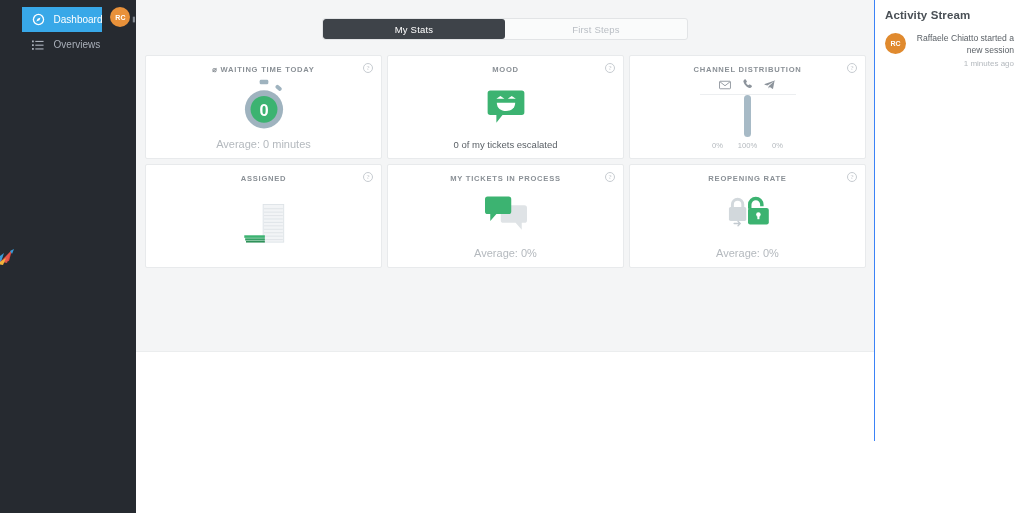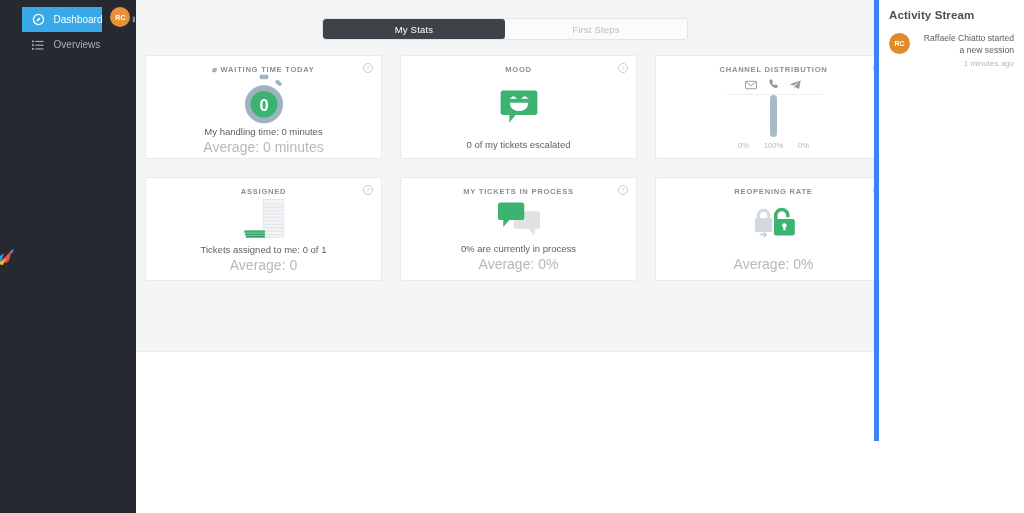--- a/index.html
+++ b/index.html
@@ -61,57 +61,57 @@
     border: 1px solid #e2e4e6; background: #fafbfb;
   }
   .tab {
     flex: 1 1 50%; display: flex; align-items: center; justify-content: center;
     font-size: 9.5px; color: #b9bec4; letter-spacing: .2px;
   }
   .tab.active { background: #3E4349; color: #ffffff; border-radius: 3px; }
 
   .grid {
     display: grid; grid-template-columns: repeat(3, 237px);
-    gap: 18px; margin: 15px 0 0 9px;
+    gap: 5px; margin: 15px 0 0 9px;
   }
   .card {
     background: #ffffff; border: 1px solid #e8eaec; border-radius: 2px;
     height: 104px; position: relative; display: flex; flex-direction: column;
     align-items: center;
   }
   .card-title {
     margin-top: 9px; font-size: 7.6px; letter-spacing: .75px;
     color: #8a9096; text-transform: uppercase; font-weight: bold;
   }
   .help-ico {
     position: absolute; top: 7px; right: 8px; width: 10px; height: 10px;
     border: 1px solid #c7ccd1; border-radius: 50%; color: #c0c5ca;
     font-size: 7px; display: flex; align-items: center; justify-content: center;
     font-family: "Liberation Serif", serif;
   }
   .card-visual { flex: 1 1 auto; display: flex; align-items: center; justify-content: center; width: 100%; }
   .card-foot { width: 100%; text-align: center; padding-bottom: 8px; }
   .card-main-text { font-size: 9.5px; color: #5b6167; }
-  .card-sub-text { font-size: 14px; color: #b4b9be; margin-top: 2px; }
+  .card-sub-text { font-size: 11px; color: #b4b9be; margin-top: 2px; }
 
   
   .chan { width: 100%; display: flex; flex-direction: column; align-items: center; margin-top: 2px; }
   .chan-icons { display: flex; gap: 11px; align-items: flex-end; height: 14px; color: #7d858d; }
   .chan-plot {
     width: 96px; height: 43px; border-top: 1px solid #eceef0; margin-top: 4px;
     display: flex; align-items: flex-end; justify-content: space-around; padding: 0 6px;
   }
   .chan-bar { width: 7px; background: #A7BAC6; border-radius: 4px; }
   .chan-labels { display: flex; gap: 6px; margin-top: 4px; font-size: 7.6px; color: #b4b9be; }
   .chan-labels span { width: 24px; text-align: center; }
 
   
   .activity {
     width: 150px; flex: 0 0 150px; height: 441px; background: #ffffff;
-    border-left: 5px solid #3b82f6; padding: 9px 10px 4px 10px;
+    border-left: 1px solid #3b82f6; padding: 9px 10px 4px 10px;
   }
   .activity-title { font-size: 11.5px; color: #4a5056; font-weight: bold; letter-spacing: .1px; }
   .activity-item { display: flex; gap: 7px; margin-top: 12px; text-align: right; }
   .avatar-md {
     width: 21px; height: 21px; border-radius: 50%; background: #E08A2E;
     color: #fff; font-size: 7px; font-weight: bold; flex: 0 0 21px;
     display: flex; align-items: center; justify-content: center;
   }
   .activity-text { font-size: 8.6px; color: #5b6167; line-height: 1.35; }
   .activity-time { font-size: 8px; color: #b4b9be; margin-top: 3px; }
@@ -217,21 +217,20 @@
           <div class="card-visual">
             <svg width="52" height="52" viewBox="0 0 60 60">
               <rect x="25" y="1" width="10" height="5" rx="1.5" fill="#9FB3BF"></rect>
               <rect x="43" y="8" width="8" height="4.5" rx="2" fill="#9FB3BF" transform="rotate(40 47 10)"></rect>
               <circle cx="30" cy="35" r="22" fill="#9FB3BF"></circle>
               <circle cx="30" cy="35" r="15.5" fill="#3CB371"></circle>
               <text x="30" y="42.5" text-anchor="middle" fill="#ffffff" font-size="19" font-weight="bold" font-family="Liberation Sans, sans-serif">0</text>
             </svg>
           </div>
           <div class="card-foot">
-            <div class="card-main-text">My handling time: 0 minutes</div>
             <div class="card-sub-text">Average: 0 minutes</div>
           </div>
         </div>
 
         <div class="card">
           <div class="card-title">MOOD</div>
           <div class="help-ico">?</div>
           <div class="card-visual">
             <svg width="42" height="42" viewBox="0 0 48 48">
               <path fill="#3CB371" d="M6 5h36a3 3 0 0 1 3 3v22a3 3 0 0 1-3 3H20l-7 9v-9H6a3 3 0 0 1-3-3V8a3 3 0 0 1 3-3z"></path>
@@ -290,37 +289,32 @@
                 <line x1="35" y1="33" x2="57" y2="33"></line>
                   <line x1="35" y1="37" x2="57" y2="37"></line>
                 <line x1="35" y1="41" x2="57" y2="41"></line>
                   <line x1="35" y1="45" x2="57" y2="45"></line>
               </g>
               <rect x="12" y="40" width="24" height="3" fill="#3CB371"></rect>
               <rect x="13" y="43.5" width="23" height="2.6" fill="#35A065"></rect>
               <rect x="14" y="46.5" width="22" height="2" fill="#2F9159"></rect>
             </svg>
           </div>
-          <div class="card-foot">
-            <div class="card-main-text">Tickets assigned to me: 0 of 1</div>
-            <div class="card-sub-text">Average: 0</div>
-          </div>
         </div>
 
         <div class="card">
           <div class="card-title">MY TICKETS IN PROCESS</div>
           <div class="help-ico">?</div>
           <div class="card-visual">
             <svg width="48" height="42" viewBox="0 0 54 48">
               <path fill="#DFE3E6" d="M24 14h24a3 3 0 0 1 3 3v14a3 3 0 0 1-3 3h-3v8l-7-8H24a3 3 0 0 1-3-3V17a3 3 0 0 1 3-3z"></path>
               <path fill="#3CB371" d="M6 4h24a3 3 0 0 1 3 3v14a3 3 0 0 1-3 3H16l-7 8v-8H6a3 3 0 0 1-3-3V7a3 3 0 0 1 3-3z"></path>
             </svg>
           </div>
           <div class="card-foot">
-            <div class="card-main-text">0% are currently in process</div>
             <div class="card-sub-text">Average: 0%</div>
           </div>
         </div>
 
         <div class="card">
           <div class="card-title">REOPENING RATE</div>
           <div class="help-ico">?</div>
           <div class="card-visual">
             <svg width="52" height="44" viewBox="0 0 60 50">
 

